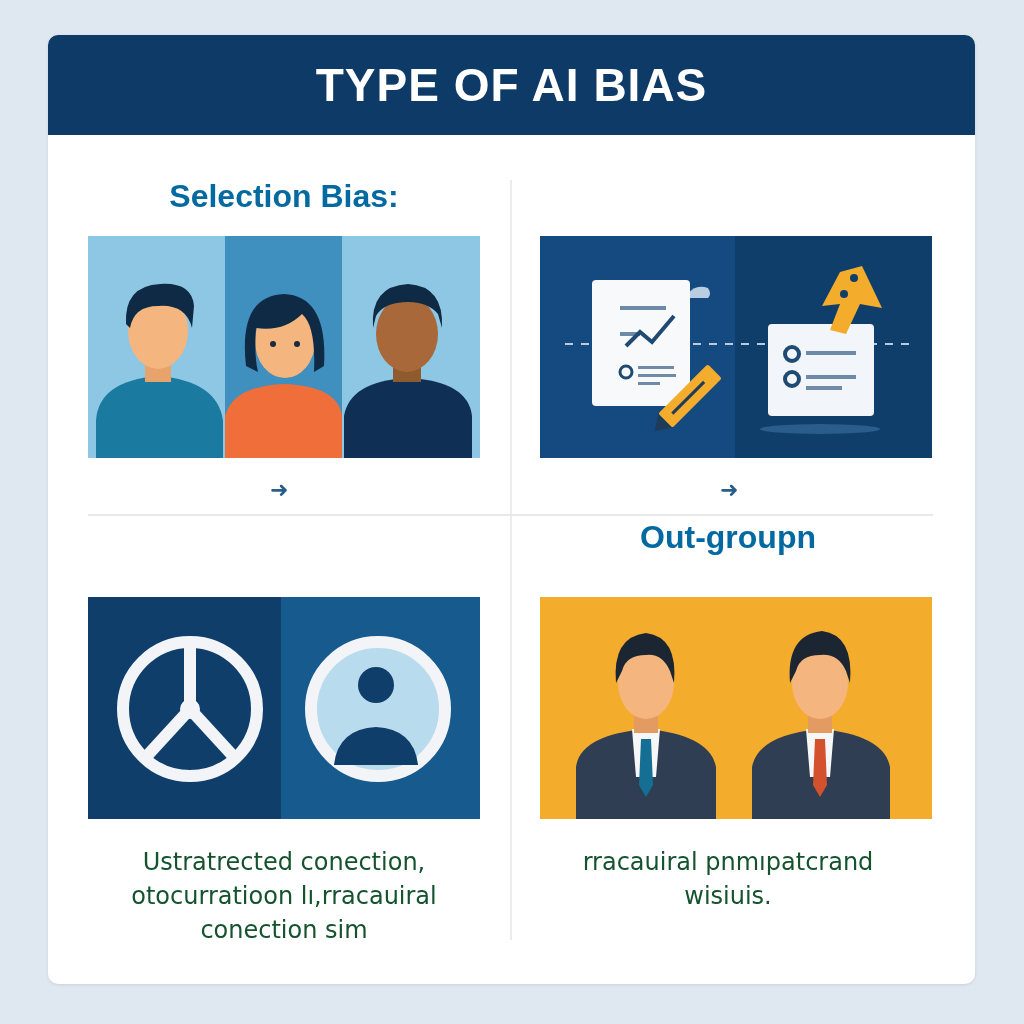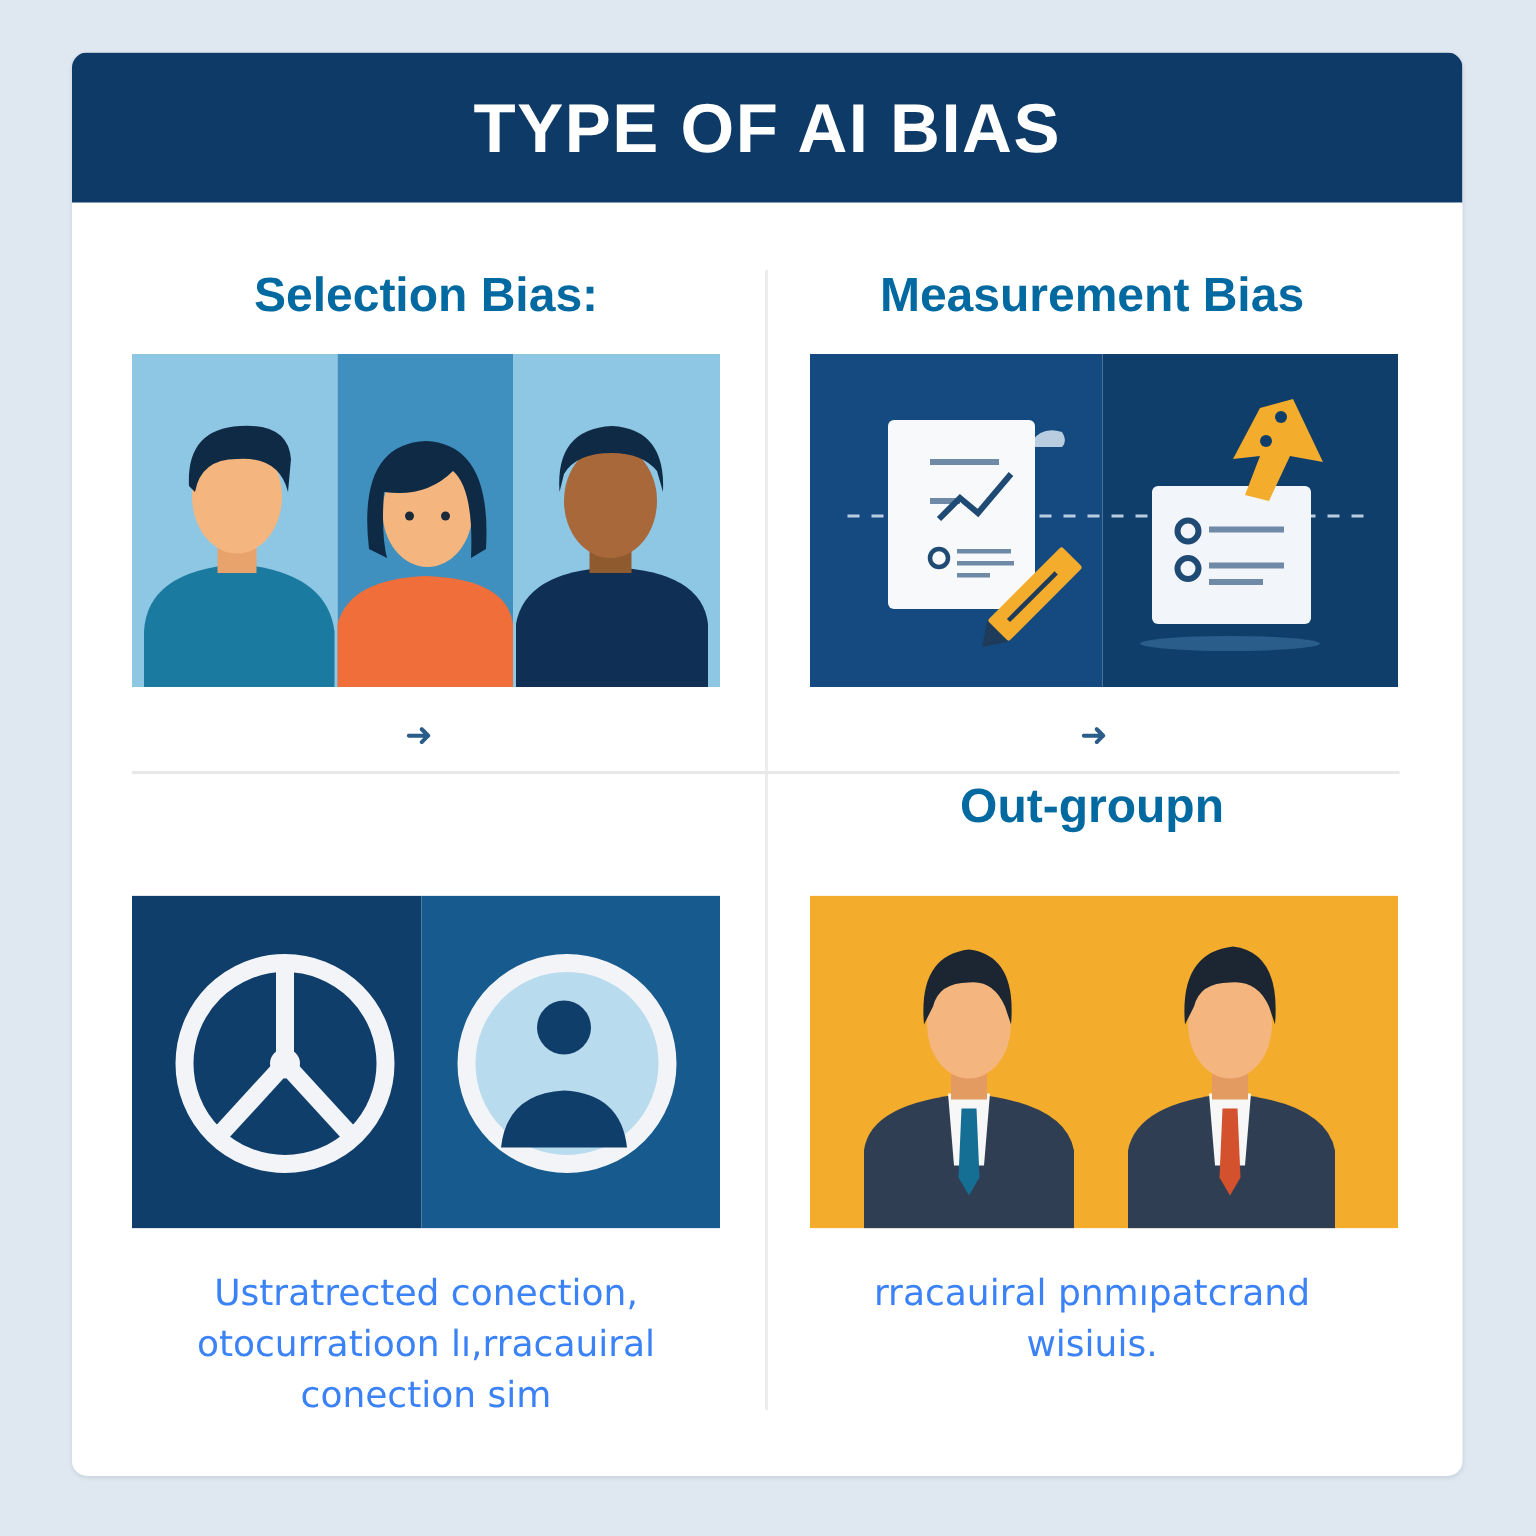--- a/index.html
+++ b/index.html
@@ -25,21 +25,21 @@
   }
   .vdiv { position:absolute; left:462px; top:145px; width:2px; height:760px; background:#ececec; }
   .hdiv { position:absolute; left:40px; top:479px; width:845px; height:2px; background:#e8e8e8; }
   .title {
     position:absolute; text-align:center; color:#0369a1; font-weight:700;
     font-size:32px; font-family:"Liberation Sans", sans-serif;
   }
   .panel { position:absolute; overflow:hidden; }
   .arrow { position:absolute; color:#2a5d89; font-size:22px; font-weight:700; }
   .desc {
-    position:absolute; text-align:center; color:#3b82f6; font-size:24px; line-height:34px;
+    position:absolute; text-align:center; color:#14532d; font-size:24px; line-height:34px;
     font-family:"DejaVu Sans", sans-serif;
   }
 </style>
 </head>
 <body>
 
 <div class="card">
   <div class="banner">
     <h1>TYPE OF AI BIAS</h1>
   </div>
@@ -66,21 +66,20 @@
       <circle cx="209" cy="108" r="3" fill="#1a2a3a"></circle>
 
       <path d="M256 222 L256 180 Q262 145 320 142 Q380 145 384 180 L384 222 Z" fill="#0f2f55"></path>
       <rect x="305" y="118" width="28" height="28" fill="#8f5a2e"></rect>
       <ellipse cx="319" cy="98" rx="31" ry="38" fill="#a8683a"></ellipse>
       <path d="M285 92 Q282 50 320 48 Q356 50 354 92 L350 78 Q340 66 320 66 Q296 66 288 80 Z" fill="#0f2a45"></path>
     </svg>
   </div>
   <div class="arrow" style="left:222px; top:442px;">➜</div>
 
-  <div class="title" style="left:480px; top:143px; width:400px;">Measurement Bias</div>
   <div class="panel" style="left:492px; top:201px; width:392px; height:222px;">
     <svg width="392" height="222" viewBox="0 0 392 222">
       <rect x="0" y="0" width="195" height="222" fill="#144a80"></rect>
       <rect x="195" y="0" width="197" height="222" fill="#0f3e6b"></rect>
       <line x1="25" y1="108" x2="370" y2="108" stroke="#b9cde0" stroke-width="2" stroke-dasharray="8 8"></line>
       <path d="M148 58 Q155 48 168 52 Q172 58 168 62 L150 62 Z" fill="#b9cde0"></path>
       <rect x="52" y="44" width="98" height="126" rx="4" fill="#f7f9fb"></rect>
       <rect x="80" y="70" width="46" height="4" fill="#6e8aa6"></rect>
       <rect x="80" y="96" width="20" height="4" fill="#6e8aa6"></rect>
       <polyline points="86,110 100,96 112,106 134,80" fill="none" stroke="#1f4a73" stroke-width="4"></polyline>

